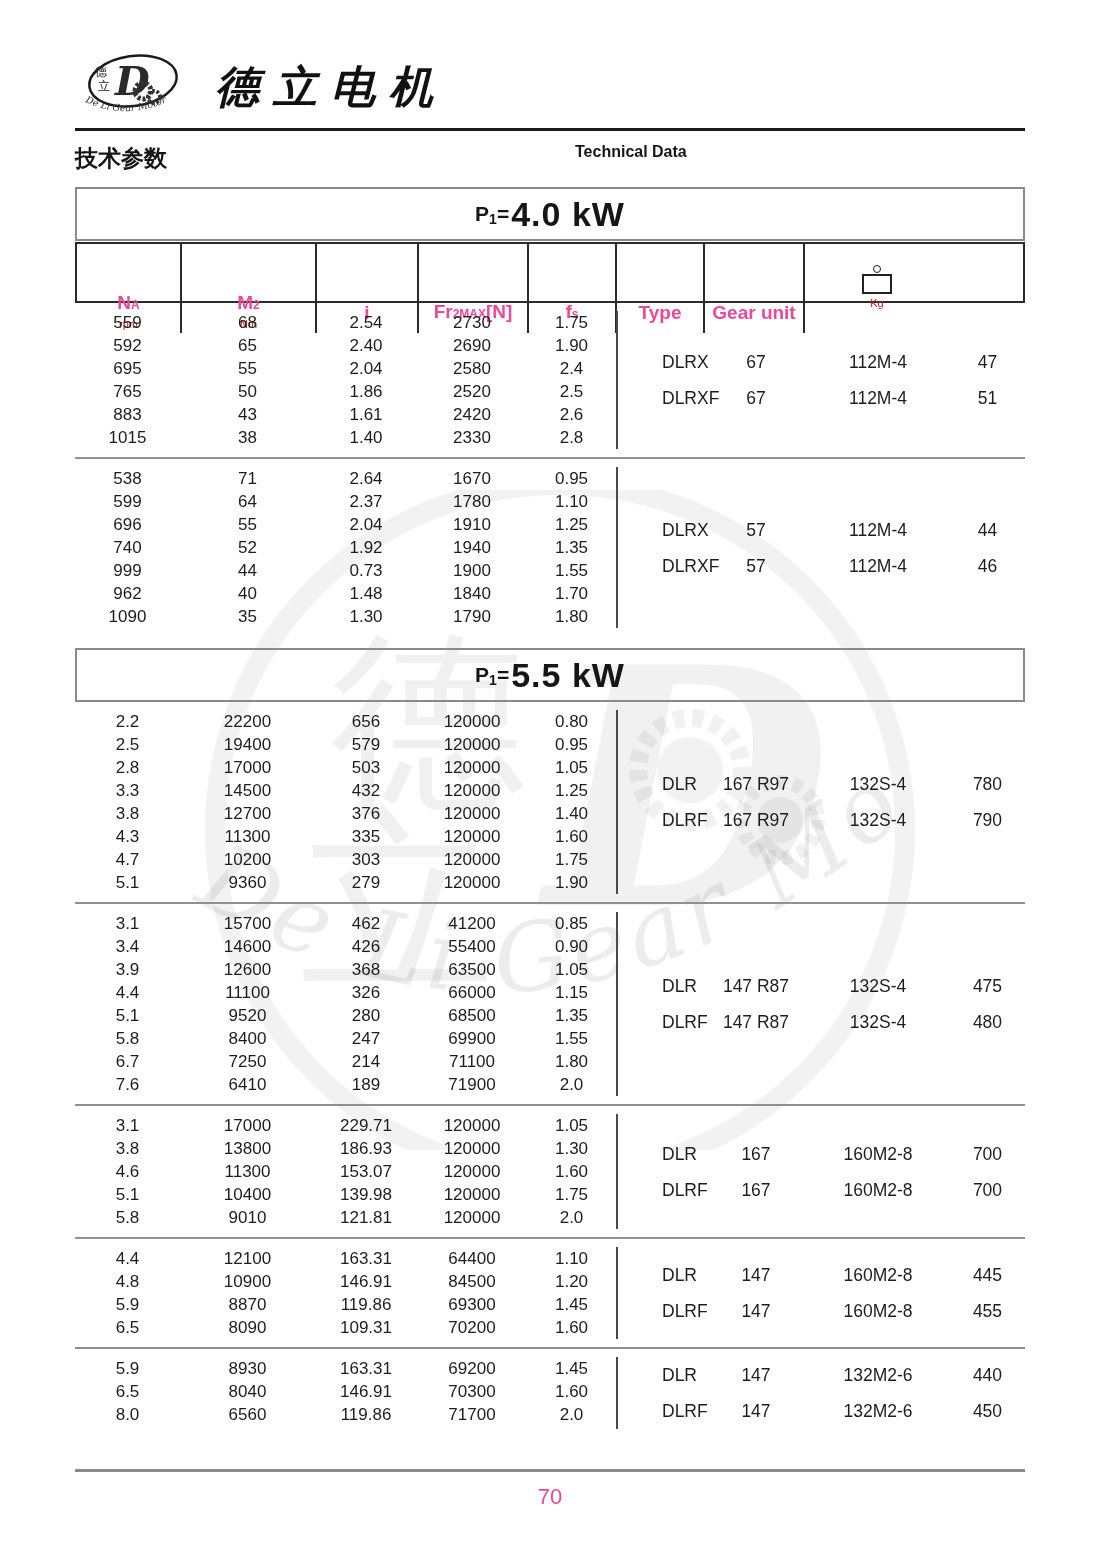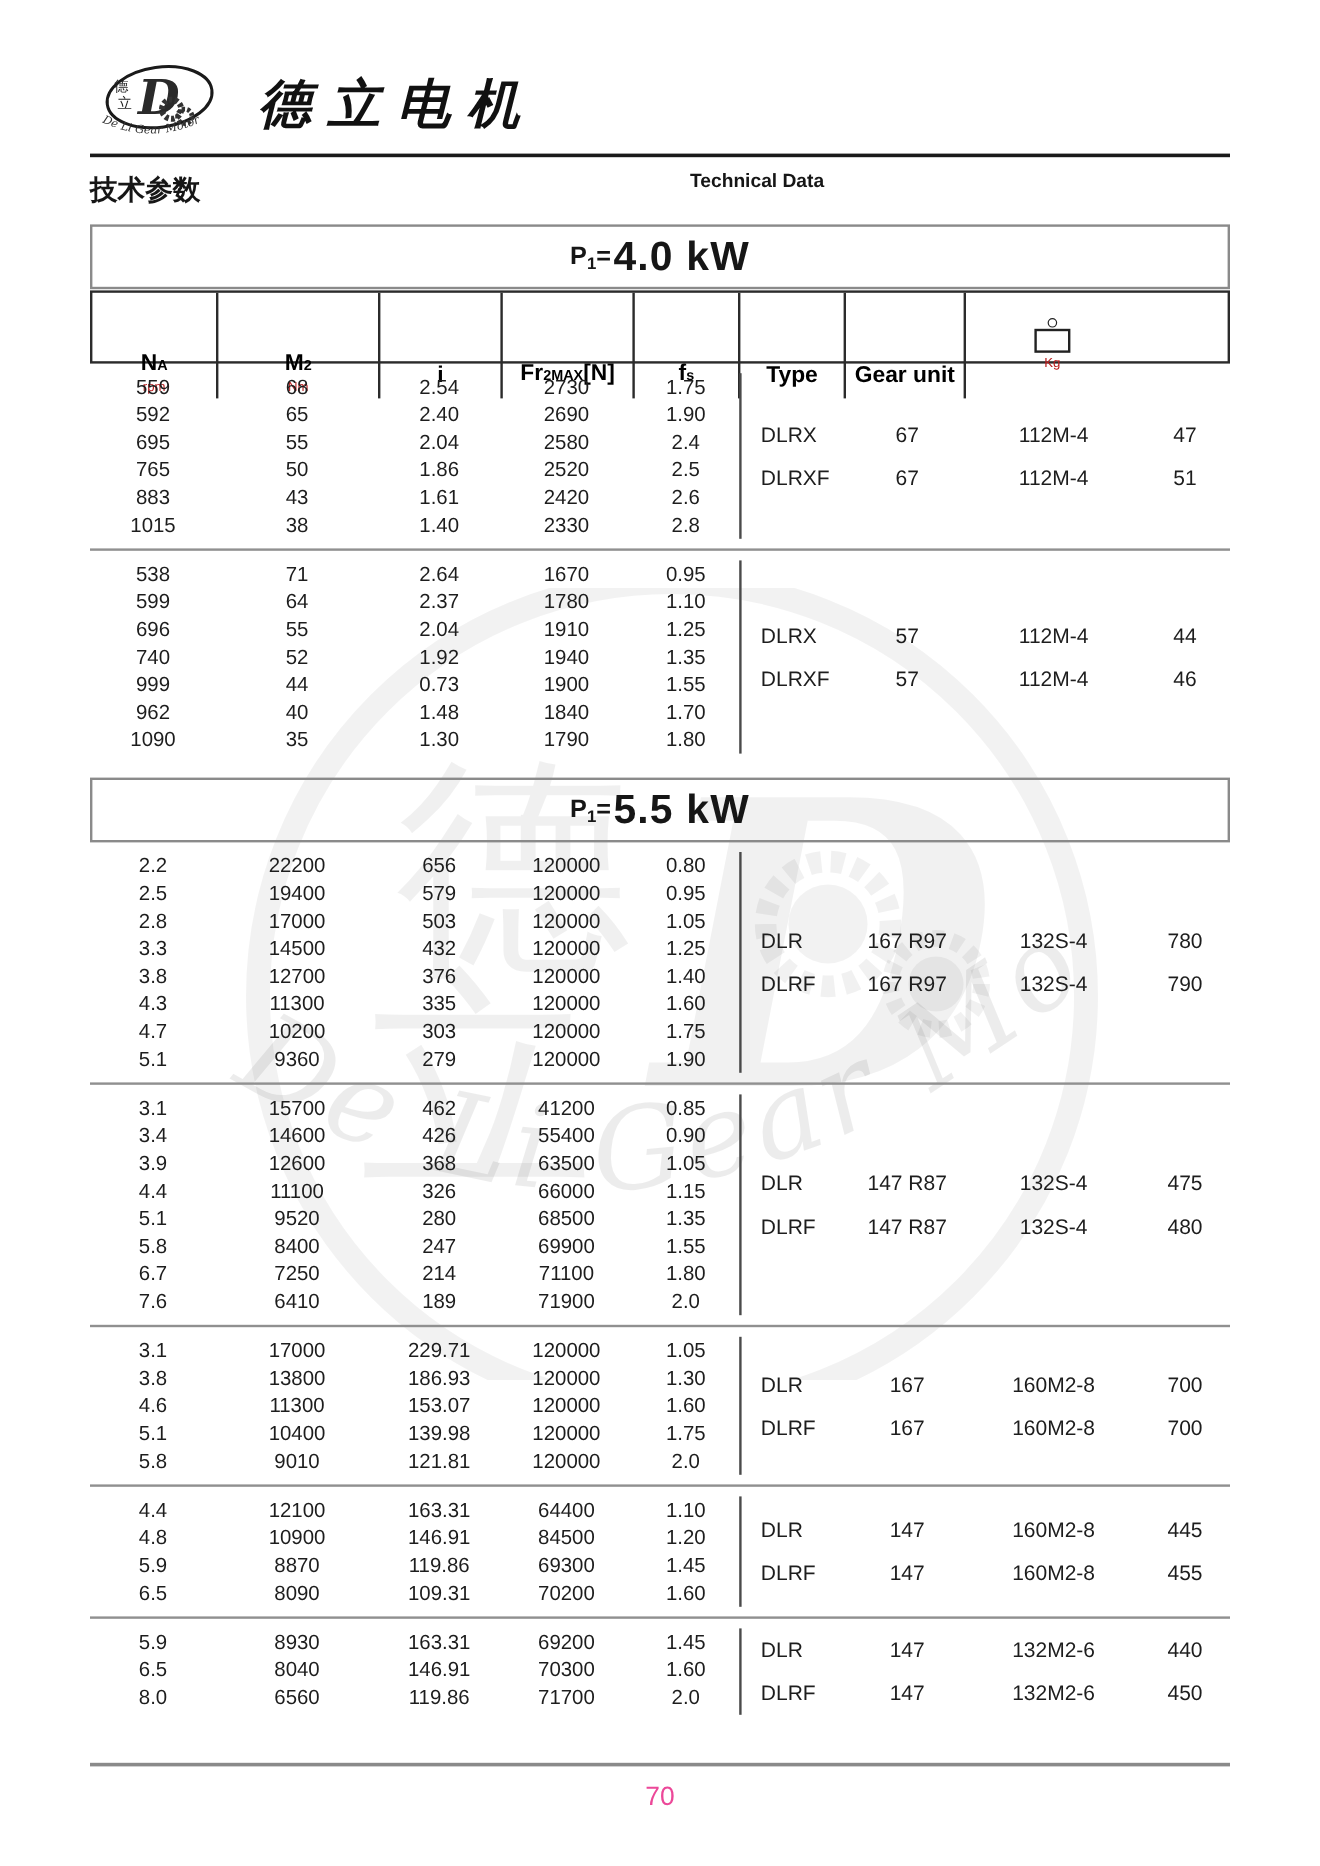--- a/index.html
+++ b/index.html
@@ -18,37 +18,37 @@
   .power-box{margin-top:12px;height:50px;border:2px solid #8a8a8a;display:flex;align-items:center;justify-content:center;background:transparent;}
   .p-pre{font-size:21px;font-weight:700;}
   .p-sub{font-size:14px;font-weight:700;align-self:flex-end;line-height:30px;}
   .p-val{font-size:34px;font-weight:700;letter-spacing:1px;margin-left:2px;}
   .power-title{display:flex;align-items:center;color:#161616;}
   
   .head-row{display:grid;grid-template-columns:105px 135px 102px 110px 88px 88px 100px 144px 1fr;
             border:2px solid #2b2b2b;height:57px;margin-top:1px;}
   .hcell{border-right:2px solid #2b2b2b;display:flex;flex-direction:column;align-items:center;justify-content:center;}
   .hcell:last-child{border-right:none;}
-  .h-main{font-size:19px;font-weight:700;color:#000000;line-height:21px;margin-top:48px;}
+  .h-main{font-size:19px;font-weight:700;color:#ec4899;line-height:21px;margin-top:48px;}
   .h-sub{font-size:12px;font-weight:700;}
   .h-unit{font-size:11px;color:#b91c1c;line-height:17px;}
   .w-icon{display:flex;flex-direction:column;align-items:center;margin-bottom:1px;}
   .w-knob{width:6px;height:6px;border:1.5px solid #222;border-radius:50%;background:#fff;}
   .w-body{width:26px;height:16px;border:2px solid #222;margin-top:1px;background:#fff;}
   
   .blocks{display:block;}
   .block{display:flex;padding:8px 0;}
   .block + .block{border-top:2px solid #909090;}
   .block-left{width:541px;border-right:2px solid #4a4a4a;}
   .drow{display:grid;grid-template-columns:105px 135px 102px 110px 1fr;line-height:23px;font-size:17px;}
   .dcell{text-align:center;}
   .block-right{flex:1;display:flex;flex-direction:column;justify-content:center;}
   .trow{display:grid;grid-template-columns:88px 100px 144px 1fr;line-height:36px;font-size:17.5px;}
   .tcell{text-align:center;white-space:pre;}
-  .t0{text-align:left;padding-left:16px;}
+  .t0{text-align:left;padding-left:44px;}
   .section-55 .block:last-child{padding-bottom:38px;}
   
   .footer-rule{height:3px;background:#8a8a8a;margin-top:2px;}
   .page-number{text-align:center;font-size:22px;margin-top:12px;color:#ec4899;}
   
   .watermark{position:absolute;left:90px;top:490px;z-index:1;pointer-events:none;}
   .wm-serif{font-family:"DejaVu Serif","Liberation Serif",serif;}
   
   .logo-svg{flex:0 0 auto;}
 </style>

